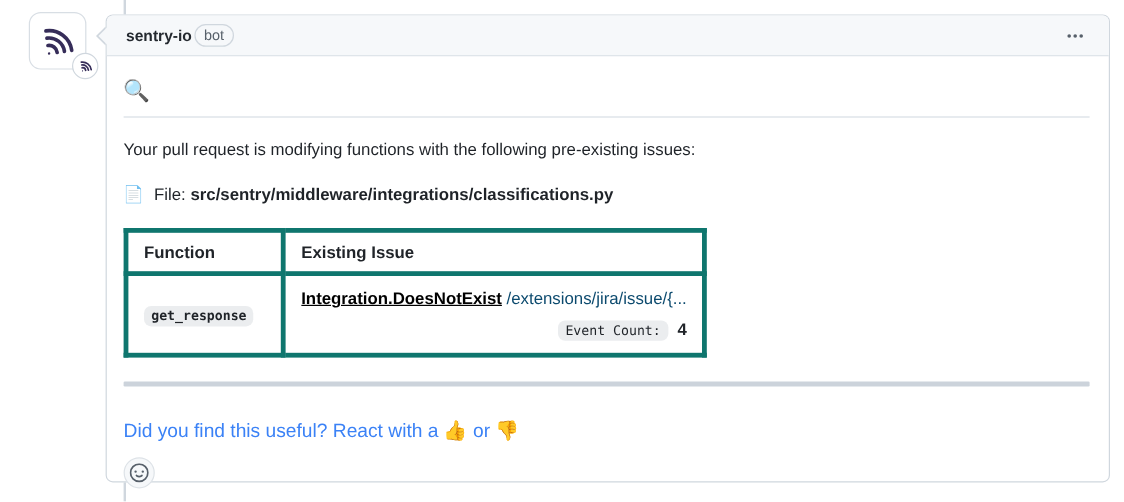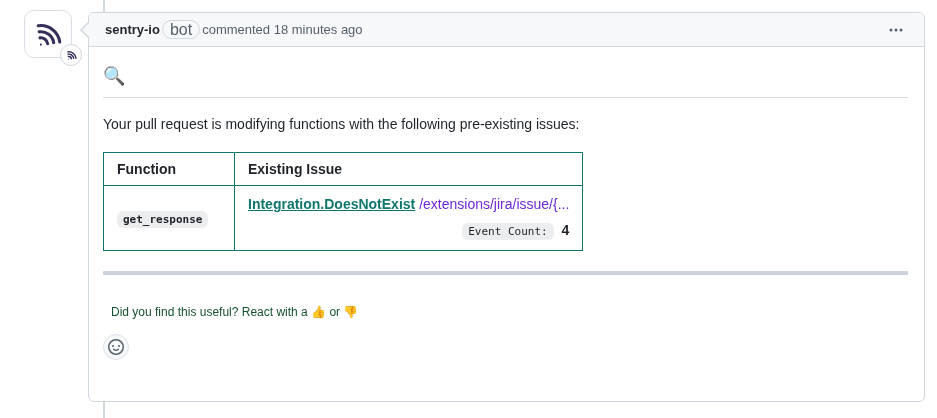--- a/index.html
+++ b/index.html
@@ -54,21 +54,21 @@
     border-color: transparent #d0d7de transparent transparent;
   }
   .comment-header::after {
     content: ""; position: absolute; top: 9px; left: -7.5px;
     border-style: solid; border-width: 8px 8px 8px 0;
     border-color: transparent #f6f8fa transparent transparent;
   }
   .author { font-weight: 700; color: #24292f; text-decoration: none; cursor: pointer; }
   .bot-pill {
     border: 1px solid #d0d7de; border-radius: 2em;
-    padding: 0 7px; font-size: 16px; line-height: 17px; color: #57606a;
+    padding: 0 7px; font-size: 12px; line-height: 17px; color: #57606a;
   }
   .header-spacer { flex: 1; }
   .kebab-btn {
     background: none; border: none; padding: 2px 4px; cursor: pointer;
     display: flex; align-items: center; color: #57606a;
   }
 
   
   .comment-body { padding: 16px 16px 8px 14px; font-size: 14px; }
   .md-title {
@@ -80,49 +80,49 @@
   .md-title .title-emoji { font-size: 18px; }
   .intro { margin: 12px 0 17px 0; line-height: 21px; }
   .file-line { margin: 0 0 17px 0; line-height: 21px; }
   .file-path { font-weight: 700; }
   .file-emoji { margin-right: 4px; }
 
   table.issues {
     border-collapse: collapse; margin: 0 0 20px 0; font-size: 14px;
   }
   table.issues th, table.issues td {
-    border: 1px solid #0f766e; padding: 8px 13px; text-align: left; vertical-align: middle;
+    border: 4px solid #0f766e; padding: 8px 13px; text-align: left; vertical-align: middle;
   }
   table.issues th { font-weight: 700; }
   th.col-function, td.col-function { width: 131px; }
   th.col-issue, td.col-issue { width: 348px; }
 
   .code-chip {
     font-family: "DejaVu Sans Mono", "Liberation Mono", monospace;
     font-size: 11px;
     background: rgba(175,184,193,0.25);
     border-radius: 6px;
     padding: 2px 6px;
     white-space: nowrap;
   }
   .fn-chip { font-weight: 700; }
   .issue-link {
-    color: #0f766e; font-weight: 700; text-decoration: underline; cursor: pointer;
+    color: #000000; font-weight: 700; text-decoration: underline; cursor: pointer;
     white-space: nowrap;
   }
-  .issue-path { color: #6d28d9; margin-top: 8px; }
+  .issue-path { color: #0c4a6e; margin-top: 8px; }
   .issue-line1 { white-space: nowrap; overflow: hidden; line-height: 21px; }
   .issue-line2 { margin-top: 5px; line-height: 20px; text-align: right; }
   .event-count-value { font-weight: 700; margin-left: 4px; }
 
   hr.md-hr {
     border: none; height: 4px; background: #ccd3db;
     margin: 0 0 30px 0; border-radius: 1px;
   }
-  .footer-prompt { margin: 8px; font-size: 12px; line-height: 15px; color: #14532d; }
+  .footer-prompt { margin: 0; font-size: 16px; line-height: 15px; color: #3b82f6; }
 
   .reaction-btn {
     margin-top: 14px;
     width: 26px; height: 26px; border-radius: 50%;
     border: 1px solid #dde2e7; background: #f6f8fa;
     display: flex; align-items: center; justify-content: center;
     cursor: pointer; padding: 0;
   }
 </style>
 </head>
@@ -147,38 +147,42 @@
       <path d="M 25 35 a 38 38 0 0 1 38 38"></path>
       <path d="M 25 17 a 56 56 0 0 1 56 56"></path>
     </svg>
   </div>
 </div>
 
 <div class="comment">
   <div class="comment-header">
     <a class="author">sentry-io</a>
     <span class="bot-pill">bot</span>
-    <span class="meta">commented 18 minutes ago</span>
     <span class="header-spacer"></span>
     <button class="kebab-btn">
       <svg width="16" height="16" viewBox="0 0 16 16" fill="#57606a">
         <circle cx="3" cy="8" r="1.5"></circle>
           <circle cx="8" cy="8" r="1.5"></circle>
           <circle cx="13" cy="8" r="1.5"></circle>
       </svg>
     </button>
   </div>
 
   <div class="comment-body">
     <h2 class="md-title">
       <span class="title-emoji">🔍</span>
     </h2>
 
     <p class="intro">Your pull request is modifying functions with the following pre-existing issues:</p>
 
+    <p class="file-line">
+      <span class="file-emoji">📄</span>
+      <span>File:</span>
+      <span class="file-path">src/sentry/middleware/integrations/classifications.py</span>
+    </p>
 
     <table class="issues">
       <thead>
         <tr>
           <th class="col-function">Function</th>
           <th class="col-issue">Existing Issue</th>
         </tr>
       </thead>
       <tbody>
         <tr>

